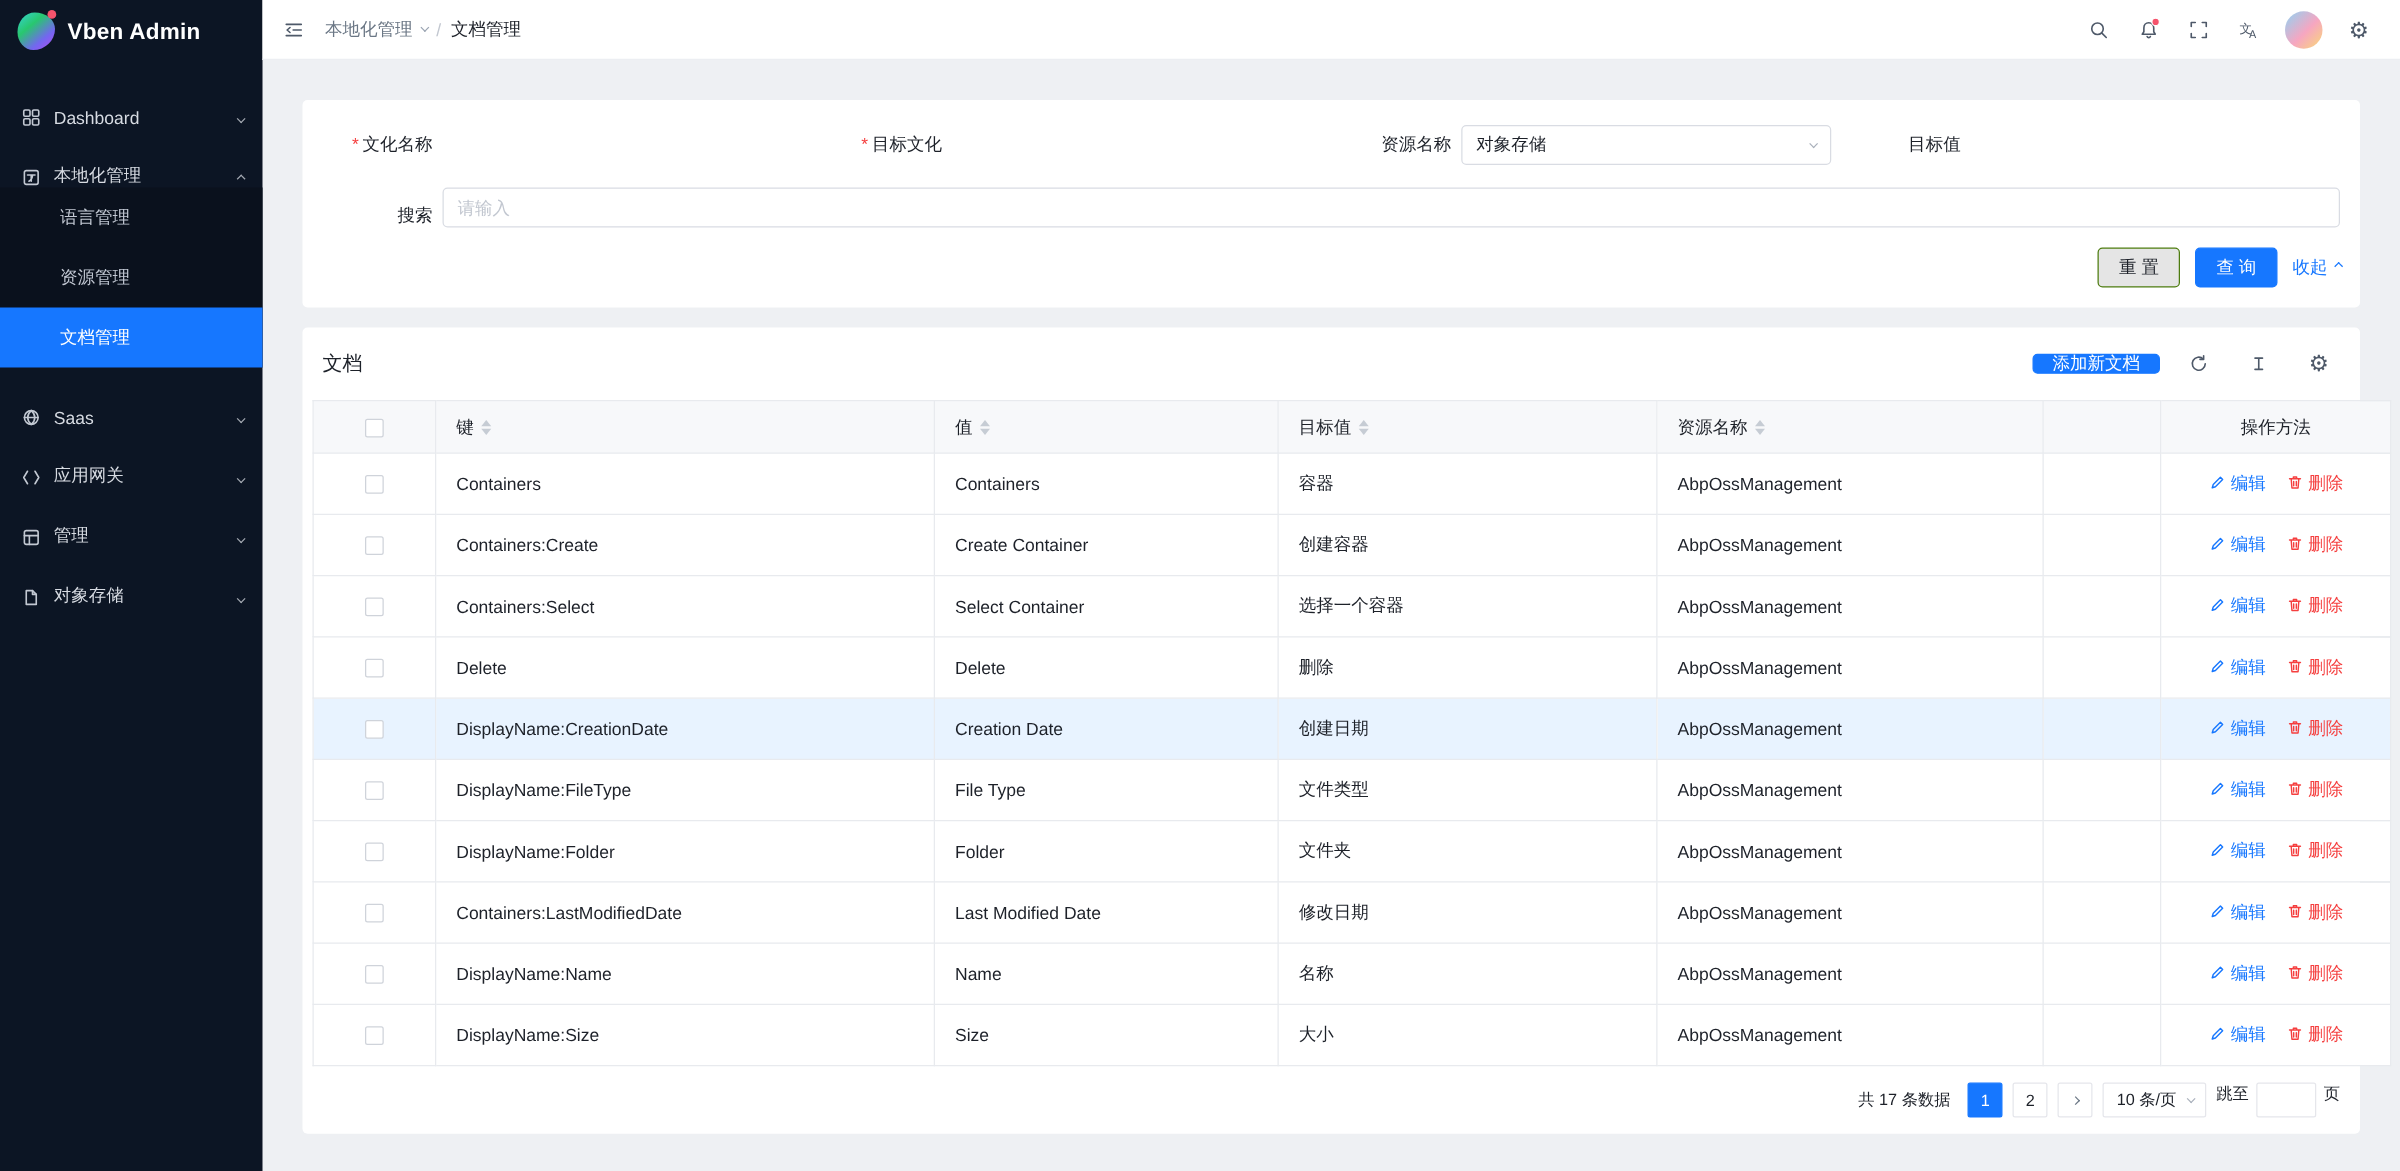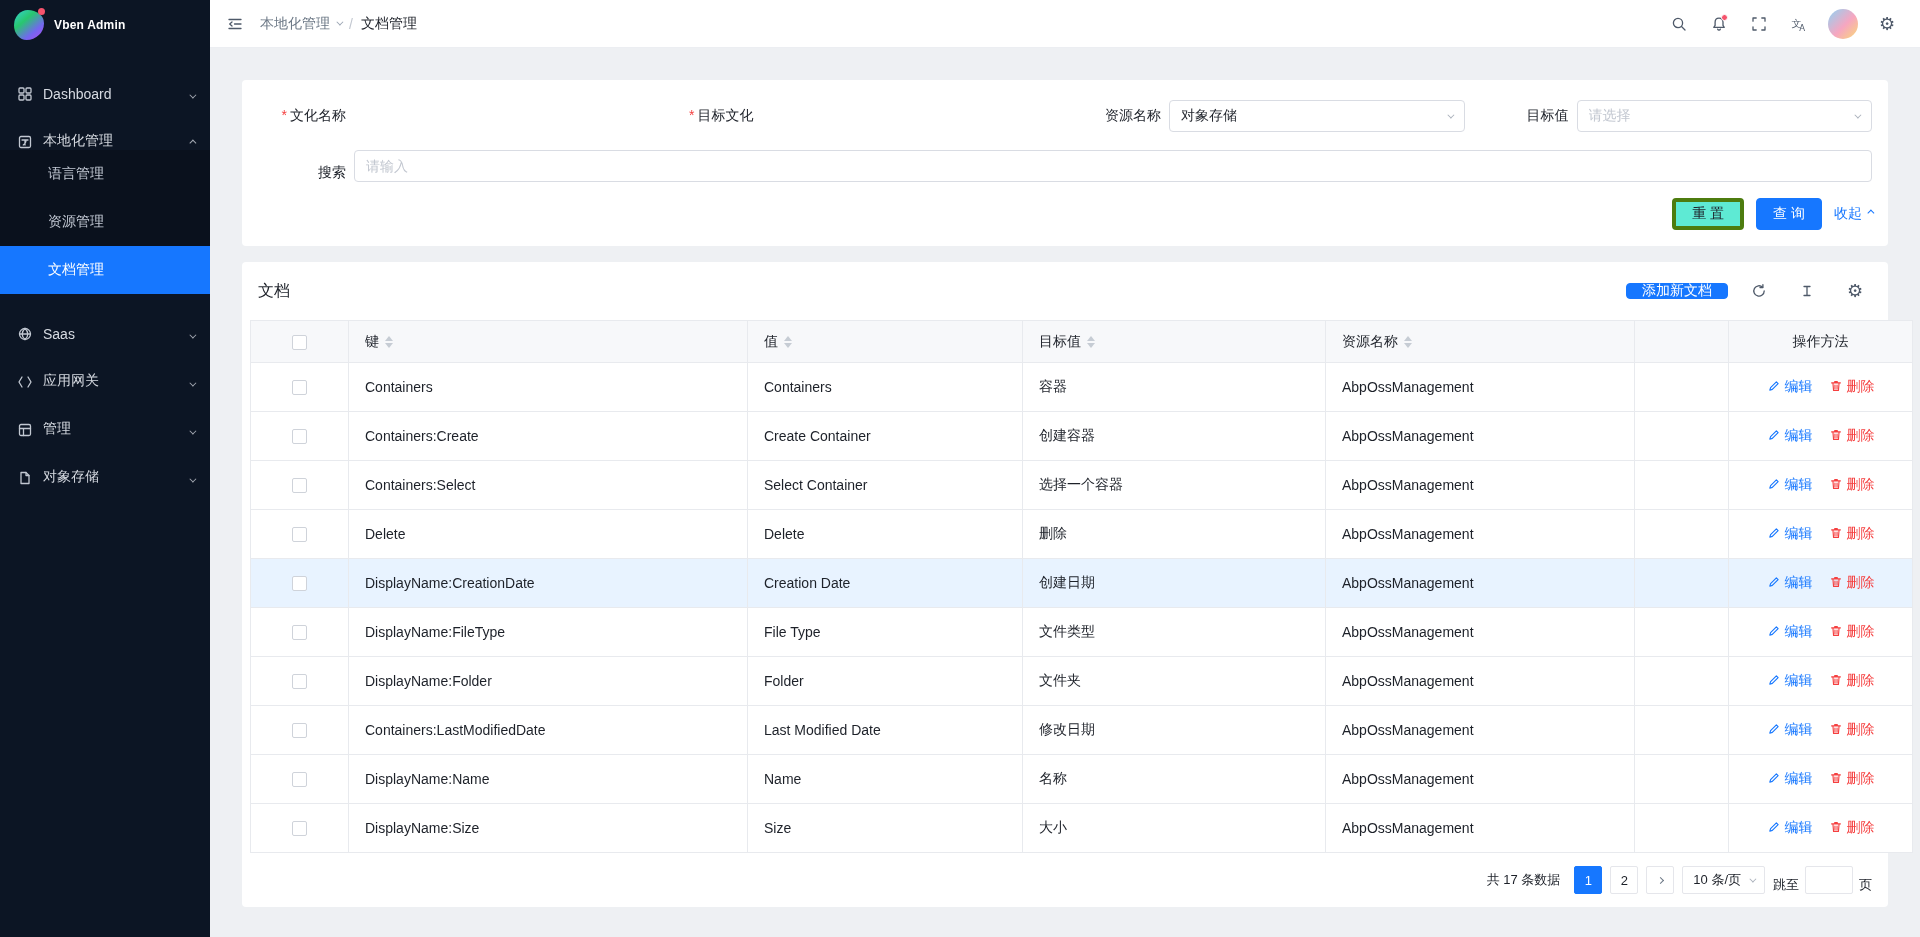--- a/index.html
+++ b/index.html
@@ -12,21 +12,21 @@
   html,body{width:1920px;height:937px;overflow:hidden}
   body{font-family:"Liberation Sans","DejaVu Sans",sans-serif;background:var(--content-bg);color:#1d2129;font-size:14px}
   .app{display:flex;width:100%;height:100%}
 
   
   .sidebar{width:210px;min-width:210px;background:var(--sidebar-bg);display:flex;flex-direction:column;color:#cfd3dc}
   .logo{height:50px;display:flex;align-items:center;gap:10px;padding:0 14px;cursor:pointer}
   .logo-mark{width:30px;height:30px;border-radius:46% 54% 58% 42%/52% 44% 56% 48%;
     background:linear-gradient(140deg,#35d1c5 5%,#28c76f 35%,#7367f0 70%,#b44cf0 100%);position:relative;flex:none}
   .logo-mark::after{content:"";position:absolute;top:-2px;right:-1px;width:7px;height:7px;border-radius:50%;background:#f5536c}
-  .logo-title{color:#fff;font-weight:700;font-size:12px;letter-spacing:.2px}
+  .logo-title{color:#fff;font-weight:700;font-size:18px;letter-spacing:.2px}
   .menu{flex:1;padding-top:4px}
   .menu-item{height:48px;display:flex;align-items:flex-end;gap:10px;padding:0 16px;font-size:14px;color:#d7dbe2;cursor:pointer}
   .mi-icon{width:17px;height:17px;display:inline-flex;align-items:center;justify-content:center;color:#c2c8d2;flex:none}
   .mi-icon svg{width:16px;height:16px}
   .mi-label{flex:1;white-space:nowrap;overflow:hidden;text-overflow:ellipsis}
   .mi-chevron{opacity:.75}
   .submenu{background:#0a111d}
   .submenu-item{height:48px;display:flex;align-items:center;padding-left:48px;font-size:14px;color:#c3c9d4;cursor:pointer}
   .submenu-item.active{background:var(--accent);color:#fff}
 
@@ -69,21 +69,21 @@
   .select .chev{position:absolute;right:12px;color:#a9b0bb}
   .select.placeholder .sel-value{color:#c2c7d0}
   .filter-search-row{display:flex;align-items:flex-end;margin-top:18px}
   .filter-search-row label{min-width:96px;text-align:right;padding-right:8px;color:#1d2129}
   .input{flex:1;height:32px;border:1px solid #d9dce3;border-radius:4px;padding:0 11px;font-size:14px;color:#1d2129;outline:none;
     font-family:"Liberation Sans","DejaVu Sans",sans-serif}
   .input::placeholder{color:#c2c7d0}
   .filter-actions{display:flex;justify-content:flex-end;align-items:center;gap:12px;margin-top:16px}
   .btn{height:32px;padding:0 16px;border-radius:4px;font-size:14px;cursor:pointer;display:inline-flex;align-items:center;justify-content:center;
     font-family:"Liberation Sans","DejaVu Sans",sans-serif}
-  .btn-default{background:#5eead4;border:4px solid #4d7c0f;color:#1d2129}
+  .btn-default{background:#e5e5e5;border:1px solid #4d7c0f;color:#1d2129}
   .btn-primary{background:var(--accent);border:1px solid var(--accent);color:#fff}
   .collapse-link{color:var(--accent);display:inline-flex;align-items:center;gap:5px;cursor:pointer;font-size:14px}
   .collapse-link .chev{border-color:var(--accent)}
 
   
   .table-card{margin-top:16px}
   .table-toolbar{display:flex;align-items:center;padding:12px 16px}
   .table-title{font-size:16px;font-weight:500;color:#1d2129}
   .toolbar-right{margin-left:auto;display:flex;align-items:center;gap:14px;color:#4e5969}
   .btn-add{height:16px;padding:0 15px}
@@ -111,21 +111,21 @@
   .pagination{display:flex;align-items:center;justify-content:flex-end;gap:8px;padding:13px 16px;font-size:13px;color:#1d2129}
   .pg-total{margin-right:6px;color:#1d2129}
   .pg-pages{display:inline-flex;gap:8px}
   .pg-box{min-width:28px;height:28px;display:inline-flex;align-items:center;justify-content:center;border:1px solid #e5e6eb;
     border-radius:2px;background:#fff;cursor:pointer;color:#1d2129}
   .pg-box.active{background:var(--accent);border-color:var(--accent);color:#fff}
   .pg-next .chev{color:#6b7785}
   .pg-size{height:28px;border:1px solid #e5e6eb;border-radius:2px;background:#fff;display:inline-flex;align-items:center;gap:8px;
     padding:0 10px;cursor:pointer}
   .pg-size .chev{color:#a9b0bb}
-  .pg-jump{display:inline-flex;align-items:flex-end;gap:6px}
+  .pg-jump{display:inline-flex;align-items:flex-start;gap:6px}
   .pg-jump-input{width:48px;height:28px;border:1px solid #e5e6eb;border-radius:2px;outline:none;padding:0 6px;font-size:13px}
 </style>
 </head>
 <body>
 
 <div class="app">
 
   <aside class="sidebar">
     <div class="logo">
       <span class="logo-mark"></span>
@@ -261,24 +261,20 @@
             </div>
             <div class="field">
               <label>资源名称</label>
               <div class="select">
                 <span class="sel-value">对象存储</span>
                 <i class="chev down sm"></i>
               </div>
             </div>
             <div class="field">
               <label>目标值</label>
-              <div class="select placeholder">
-                <span class="sel-value">请选择</span>
-                <i class="chev down sm"></i>
-              </div>
             </div>
           </div>
         <div class="filter-search-row">
           <label>搜索</label>
           <input class="input" placeholder="请输入" style="">
         </div>
         <div class="filter-actions">
           <button class="btn btn-default">重 置</button>
           <button class="btn btn-primary">查 询</button>
           <a class="collapse-link">

